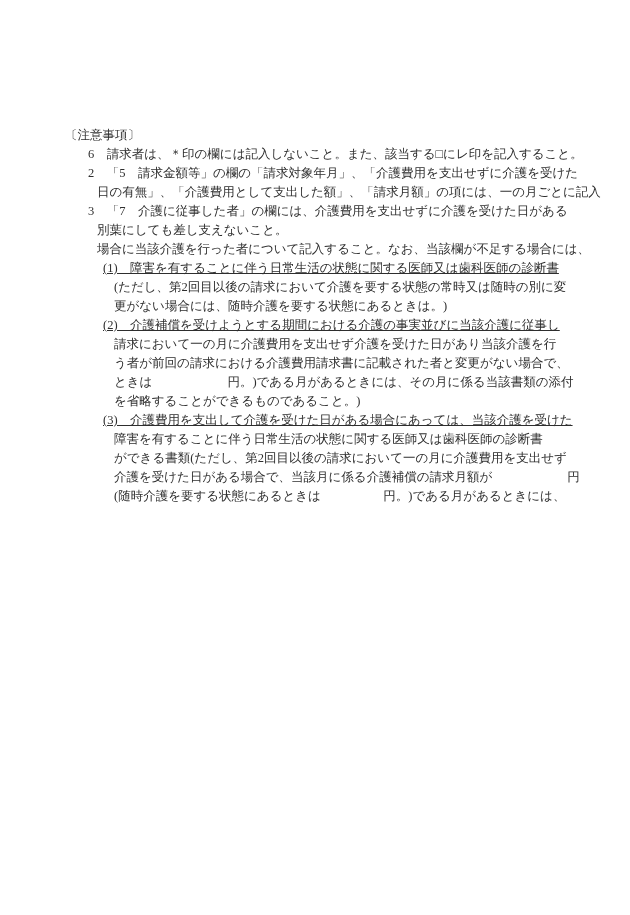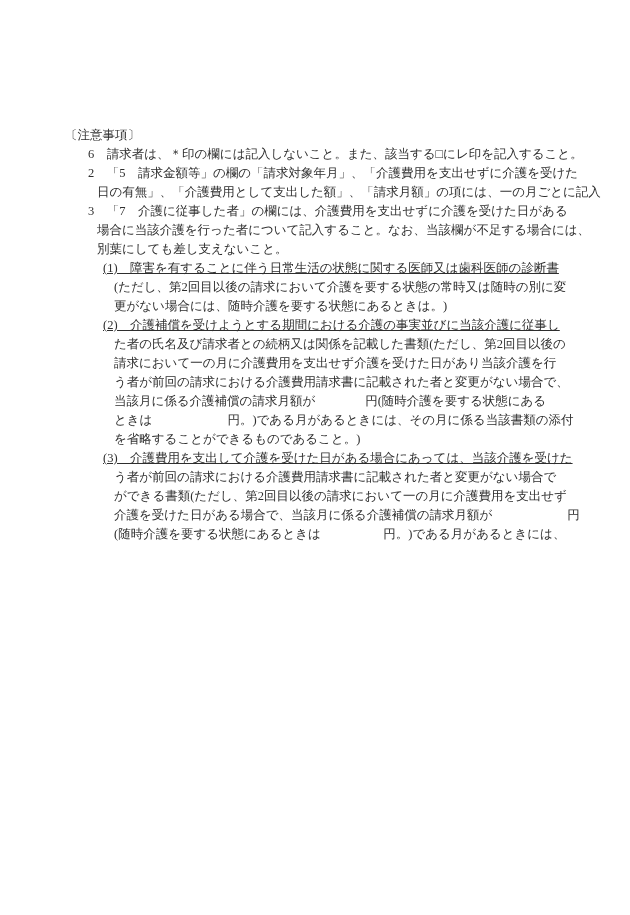--- a/index.html
+++ b/index.html
@@ -38,30 +38,28 @@
 </style>
 </head>
 <body>
 
 <div class="doc">
   <div class="line ind-h">〔注意事項〕</div>
   <div class="line ind-n">6　請求者は、＊印の欄には記入しないこと。また、該当する□にレ印を記入すること。</div>
   <div class="line ind-n">2　「5　請求金額等」の欄の「請求対象年月」、「介護費用を支出せずに介護を受けた</div>
   <div class="line ind-nc">日の有無」、「介護費用として支出した額」、「請求月額」の項には、一の月ごとに記入</div>
   <div class="line ind-n">3　「7　介護に従事した者」の欄には、介護費用を支出せずに介護を受けた日がある</div>
+  <div class="line ind-nc">別葉にしても差し支えないこと。</div>
   <div class="line ind-nc">場合に当該介護を行った者について記入すること。なお、当該欄が不足する場合には、</div>
-  <div class="line ind-nc">別葉にしても差し支えないこと。</div>
   <div class="line ind-m">(1)　障害を有することに伴う日常生活の状態に関する医師又は歯科医師の診断書</div>
   <div class="line ind-mc">(ただし、第2回目以後の請求において介護を要する状態の常時又は随時の別に変</div>
   <div class="line ind-mc">更がない場合には、随時介護を要する状態にあるときは。)</div>
   <div class="line ind-m">(2)　介護補償を受けようとする期間における介護の事実並びに当該介護に従事し</div>
-  <div class="line ind-mc">た者の氏名及び請求者との続柄又は関係を記載した書類(ただし、第2回目以後の</div>
   <div class="line ind-mc">請求において一の月に介護費用を支出せず介護を受けた日があり当該介護を行</div>
   <div class="line ind-mc">う者が前回の請求における介護費用請求書に記載された者と変更がない場合で、</div>
-  <div class="line ind-mc">当該月に係る介護補償の請求月額が　　　　円(随時介護を要する状態にある</div>
   <div class="line ind-mc">ときは　　　　　　円。)である月があるときには、その月に係る当該書類の添付</div>
   <div class="line ind-mc">を省略することができるものであること。)</div>
   <div class="line ind-m">(3)　介護費用を支出して介護を受けた日がある場合にあっては、当該介護を受けた</div>
-  <div class="line ind-mc">う者が前回の請求における介護費用請求書に記載された者と変更がない場合で</div>
+  <div class="line ind-mc">障害を有することに伴う日常生活の状態に関する医師又は歯科医師の診断書</div>
   <div class="line ind-mc">ができる書類(ただし、第2回目以後の請求において一の月に介護費用を支出せず</div>
   <div class="line ind-mc">介護を受けた日がある場合で、当該月に係る介護補償の請求月額が　　　　　　円</div>
   <div class="line ind-mc">(随時介護を要する状態にあるときは　　　　　円。)である月があるときには、</div>
 </div>
 
 </body></html>

